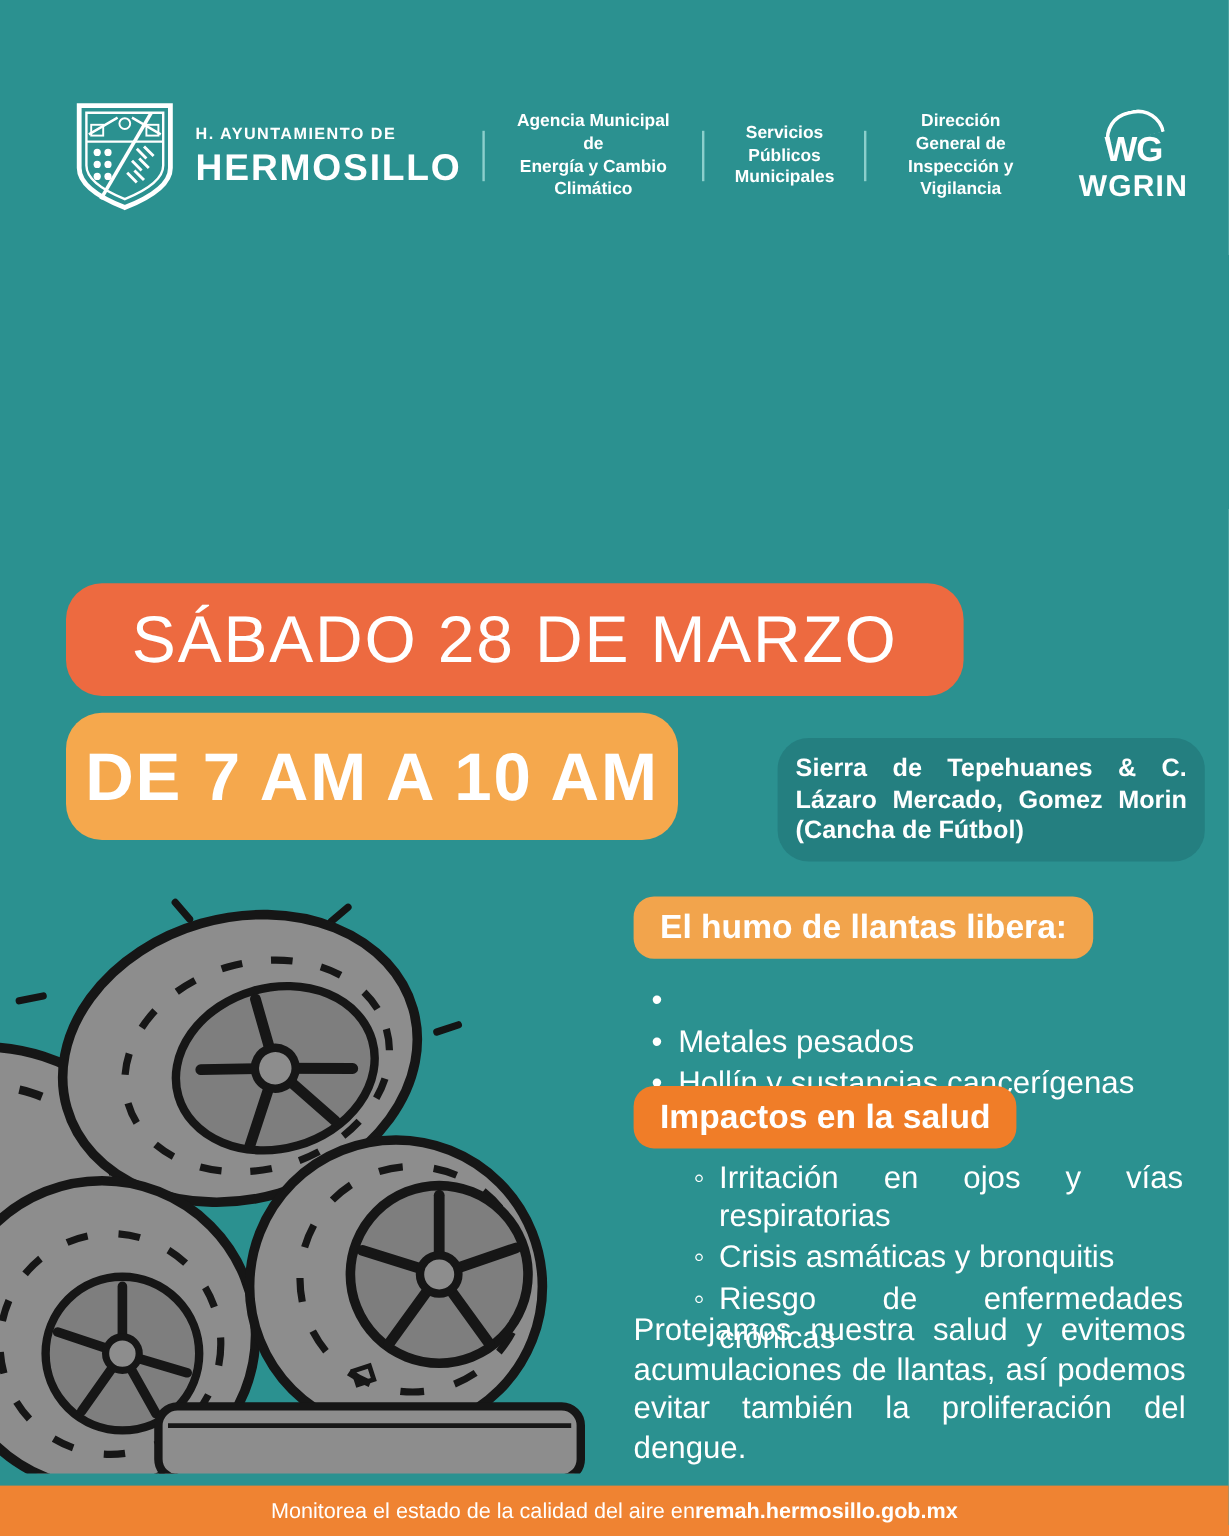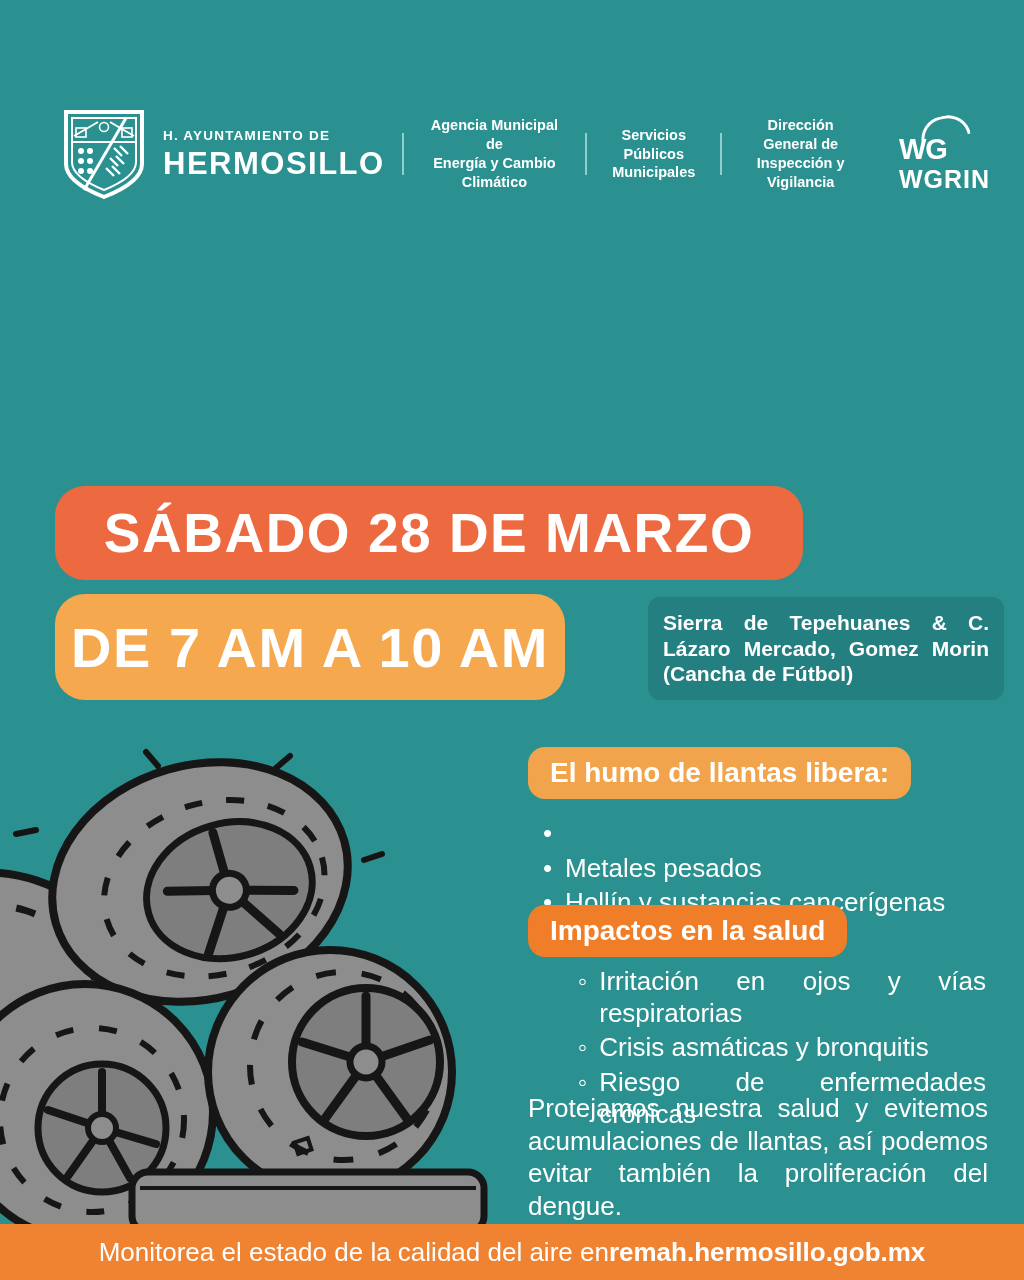--- a/index.html
+++ b/index.html
@@ -7,61 +7,61 @@
     position:relative;
     width:1024px;height:1280px;
     background:#2b9190;
     overflow:hidden;
     font-family:"Liberation Sans",sans-serif;
     color:#ffffff;
   }
 
   
   .header{
-    position:absolute;top:108px;left:62px;right:34px;
+    position:absolute;top:84px;left:62px;right:34px;
     display:flex;align-items:center;gap:17px;
   }
   .shield{flex:0 0 auto;}
   .org{line-height:1;flex:0 0 auto;}
   .org-small{font-size:13.5px;font-weight:700;letter-spacing:1.2px;margin-bottom:5px;}
   .org-name{font-size:31px;font-weight:800;letter-spacing:1.5px;}
   .vdiv{width:2px;height:42px;background:#8ccfcc;flex:0 0 auto;}
   .dept{
     font-size:14.5px;font-weight:700;text-align:center;
     white-space:pre-line;line-height:1.3;flex:1 1 auto;
   }
-  .wgrin{flex:0 0 auto;margin-left:20px;line-height:1;}
+  .wgrin{flex:0 0 auto;text-align:center;margin-left:20px;line-height:1;}
   .wg-arc{width:44px;height:20px;border:3px solid #fff;border-bottom:none;
     border-radius:44px 44px 0 0;margin:0 auto -4px auto;transform:rotate(-12deg);}
   .wg-mono{font-size:29px;font-weight:800;letter-spacing:-1px;}
   .wg-name{font-size:25px;font-weight:800;letter-spacing:1px;margin-top:3px;}
 
   
   .title-block{position:absolute;left:78px;top:198px;line-height:1;}
   .title1{font-size:124px;font-weight:900;letter-spacing:3px;
     transform:scale(.99,1.06);transform-origin:left top;margin:0;}
   .title2{font-size:62px;font-weight:900;letter-spacing:3px;margin-top:22px;}
   .title3{font-size:43px;font-weight:800;letter-spacing:1.5px;margin-top:22px;}
 
   
   .date-pill{
     position:absolute;left:55px;top:486px;width:748px;height:94px;
     background:#ed6a40;border-radius:30px;
     display:flex;align-items:center;justify-content:center;
-    font-size:55px;font-weight:700;letter-spacing:1.5px;
+    font-size:55px;font-weight:400;letter-spacing:1.5px;
   }
   .time-pill{
     position:absolute;left:55px;top:594px;width:510px;height:106px;
     background:#f5a84d;border-radius:30px;
     display:flex;align-items:center;justify-content:center;
     font-size:56px;font-weight:900;letter-spacing:1.5px;
   }
   .address-box{
-    position:absolute;left:648px;top:597px;width:356px;box-sizing:border-box;
-    background:#247f80;border-radius:12px;padding:13px 15px;
+    position:absolute;left:648px;top:615px;width:356px;box-sizing:border-box;
+    background:#247f80;border-radius:26px;padding:13px 15px;
     font-size:21px;font-weight:700;line-height:1.22;text-align:justify;
   }
 
   
   .label-pill{
     position:absolute;border-radius:17px;padding:10px 22px;
     font-size:28px;font-weight:800;white-space:nowrap;
   }
   .smoke-label{left:528px;top:747px;background:#f2a44c;}
   .health-label{left:528px;top:905px;background:#f07d28;}
@@ -74,23 +74,23 @@
   .health-list .li-text{text-align:justify;}
   .bullet{flex:0 0 auto;}
 
   .message{
     position:absolute;left:528px;top:1092px;width:460px;
     font-size:26px;line-height:1.25;text-align:justify;
   }
 
   
   .footer-bar{
-    position:absolute;left:0;bottom:0;width:100%;height:56px;
+    position:absolute;left:0;bottom:0;width:100%;height:42px;
     background:#ef8332;display:flex;align-items:center;justify-content:center;
-    font-size:26px;z-index:5;
+    font-size:18px;z-index:5;
   }
   .footer-bold{font-weight:700;text-align:center;}
 
   
   .tires{position:absolute;left:0;top:742px;z-index:1;}
 </style>
 </head>
 <body>
 
 <div class="poster">

